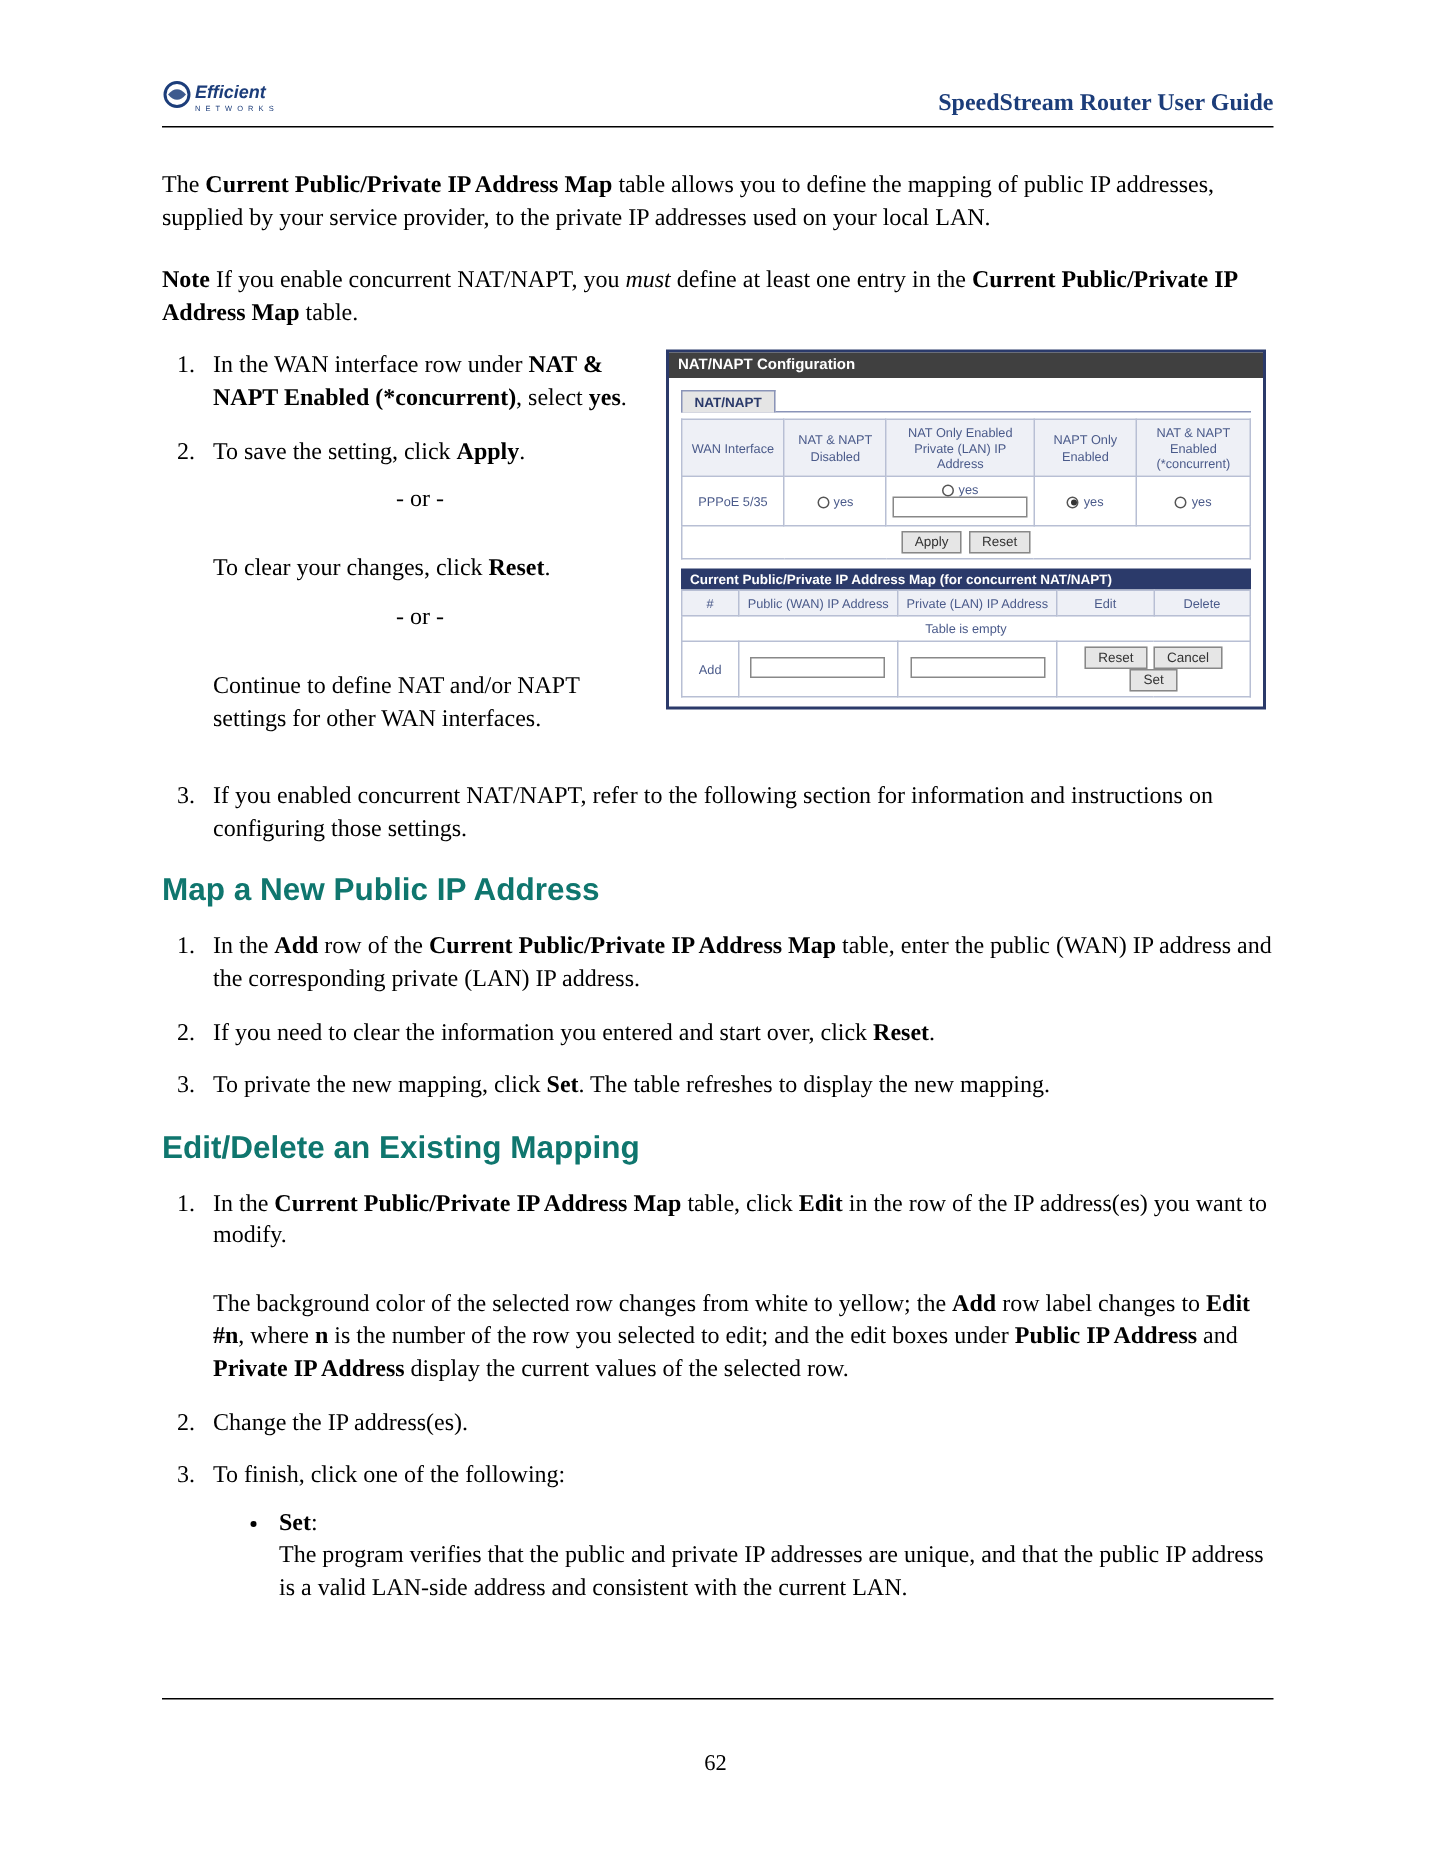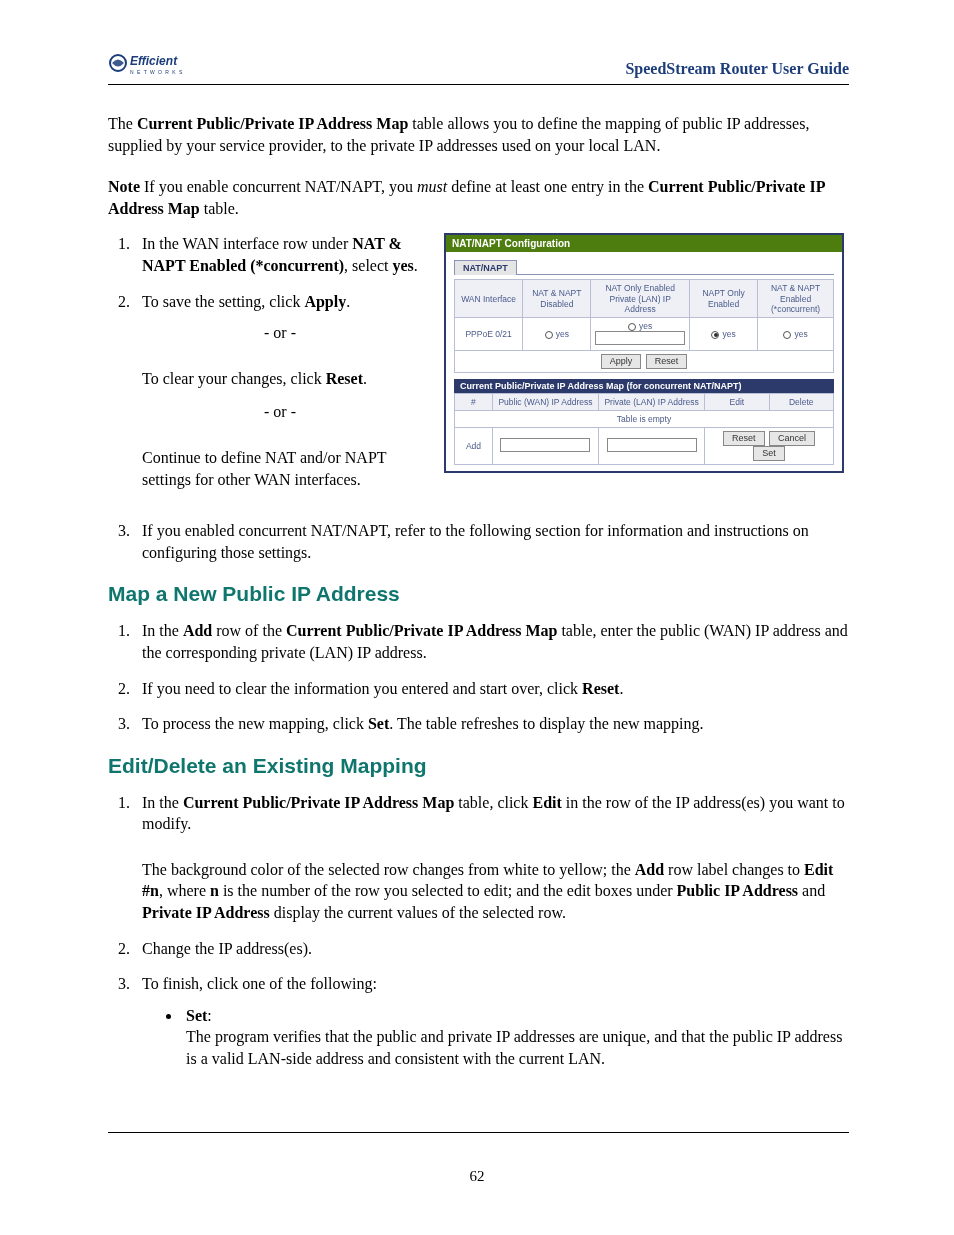--- a/index.html
+++ b/index.html
@@ -81,21 +81,21 @@
   
   .config-panel {
     border: 2px solid #2b3a6a;
     background: #fff;
     font-family: Arial, sans-serif;
     font-size: 9px;
     color: #333;
     width: 400px;
   }
   .panel-title {
-    background: #4d7c0f;
+    background: #404040;
     color: #fff;
     font-weight: bold;
     padding: 3px 6px;
     font-size: 10px;
   }
   .panel-body { padding: 8px 8px 6px 8px; }
   .tab {
     display: inline-block;
     background: #e5e5e5;
     color: #2b3a6a;
@@ -220,21 +220,21 @@
               </colgroup>
             <tbody>
                 <tr>
               <th>WAN Interface</th>
               <th>NAT &amp; NAPT Disabled</th>
               <th>NAT Only Enabled Private (LAN) IP Address</th>
               <th>NAPT Only Enabled</th>
               <th>NAT &amp; NAPT Enabled (*concurrent)</th>
             </tr>
             <tr>
-              <td>PPPoE 0/21</td>
+              <td>PPPoE 5/35</td>
               <td><span class="radio-dot"></span><span>yes</span></td>
               <td><span class="radio-dot"></span><span>yes</span><br><span class="txtbox"></span></td>
               <td><span class="radio-dot sel"></span><span>yes</span></td>
               <td><span class="radio-dot"></span><span>yes</span></td>
             </tr>
             <tr>
                   <td colspan="5" class="btnrow">
               <span class="btn-mini">Apply</span>
               <span class="btn-mini">Reset</span>
             </td>
@@ -284,21 +284,21 @@
 
   <h2 class="blue">Map a New Public IP Address</h2>
   <ol class="full-list">
     <li>
       <span>In the </span><b>Add</b><span> row of the </span><b>Current Public/Private IP Address Map</b><span> table, enter the public (WAN) IP address and the corresponding private (LAN) IP address.</span>
     </li>
     <li>
       <span>If you need to clear the information you entered and start over, click </span><b>Reset</b><span>.</span>
     </li>
     <li>
-      <span>To process the new mapping, click </span><b>Set</b><span>. The table refreshes to display the new mapping.</span>
+      <span>To private the new mapping, click </span><b>Set</b><span>. The table refreshes to display the new mapping.</span>
     </li>
   </ol>
 
   <h2 class="blue">Edit/Delete an Existing Mapping</h2>
   <ol class="full-list">
     <li>
       <span>In the </span><b>Current Public/Private IP Address Map</b><span> table, click </span><b>Edit</b><span> in the row of the IP address(es) you want to modify.</span>
       <div class="sub">
         <span>The background color of the selected row changes from white to yellow; the </span><b>Add</b><span> row label changes to </span><b>Edit #n</b><span>, where </span><b>n</b><span> is the number of the row you selected to edit; and the edit boxes under </span><b>Public IP Address</b><span> and </span><b>Private IP Address</b><span> display the current values of the selected row.</span>
       </div>

